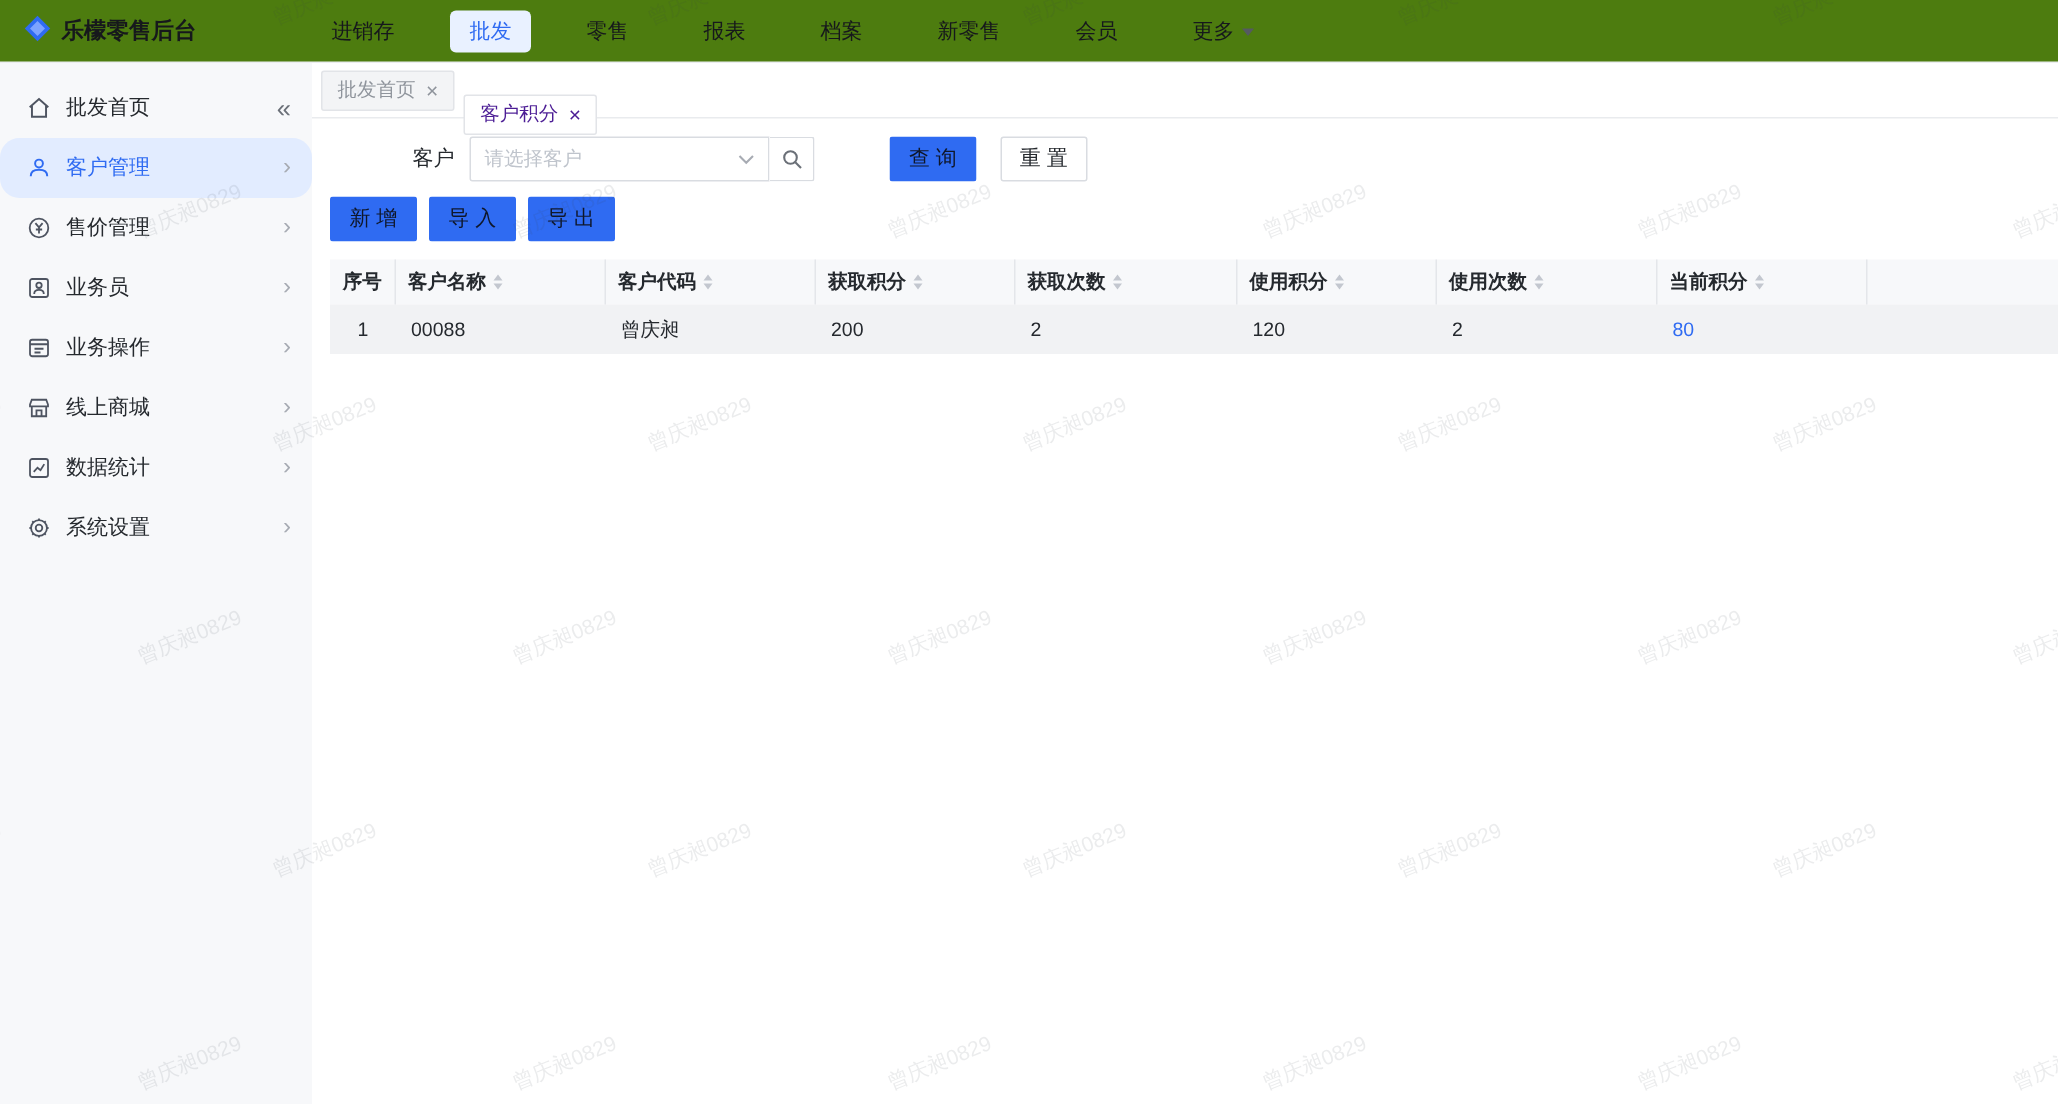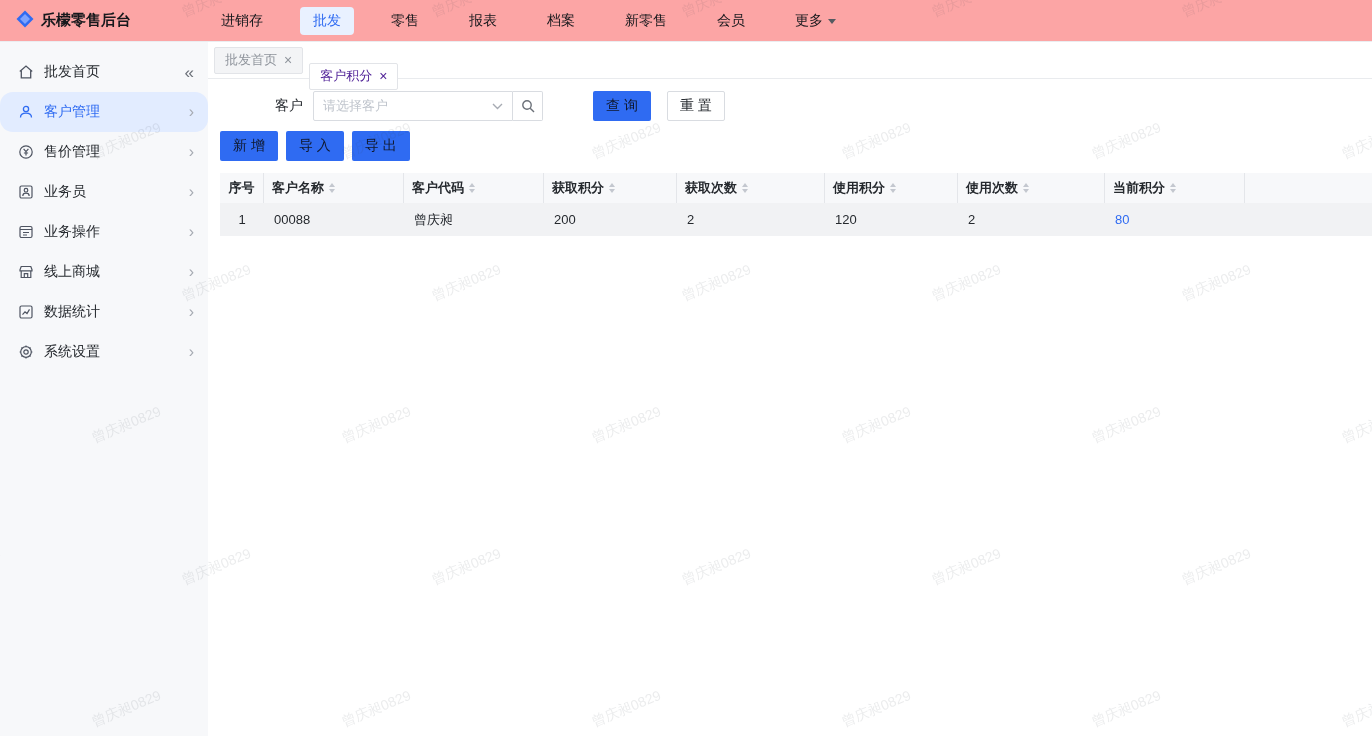--- a/index.html
+++ b/index.html
@@ -3,21 +3,21 @@
 <meta charset="utf-8">
 <style>
   * { margin:0; padding:0; box-sizing:border-box; }
   :root { --primary:#2f6bf2; }
   body {
     width:1372px; height:736px; overflow:hidden; position:relative;
     font-family:"Liberation Sans","DejaVu Sans",sans-serif;
     font-size:14px; color:#25292e; background:#fff;
   }
   
-  .topbar { position:absolute; top:0; left:0; width:100%; height:42px; background:#fca5a5;
+  .topbar { position:absolute; top:0; left:0; width:100%; height:42px; background:#4d7c0f;
     border-bottom:1px solid #ebedf0; display:flex; align-items:center; z-index:5; }
   .logo { width:208px; flex:0 0 208px; display:flex; align-items:center; gap:7px; padding-left:16px; }
   .logo-title { font-weight:700; font-size:15px; color:#16181c; }
   .topnav { display:flex; align-items:flex-end; gap:24px; }
   .topnav-item { padding:5px 13px; border-radius:4px; cursor:pointer; white-space:nowrap;
     display:flex; align-items:center; gap:5px; color:#16181c; }
   .topnav-item.active { background:#e9f1ff; color:var(--primary); }
   .caret-down { width:0; height:0; border-left:4px solid transparent; border-right:4px solid transparent;
     border-top:5px solid #555a61; margin-top:2px; }
   

